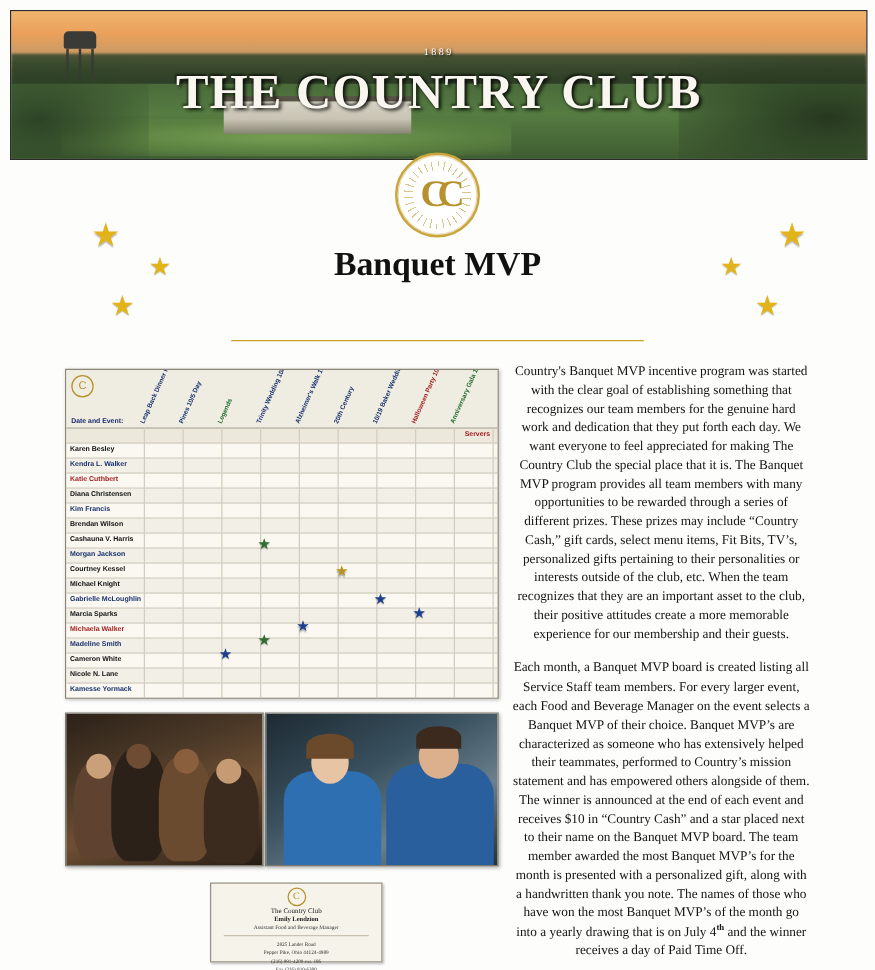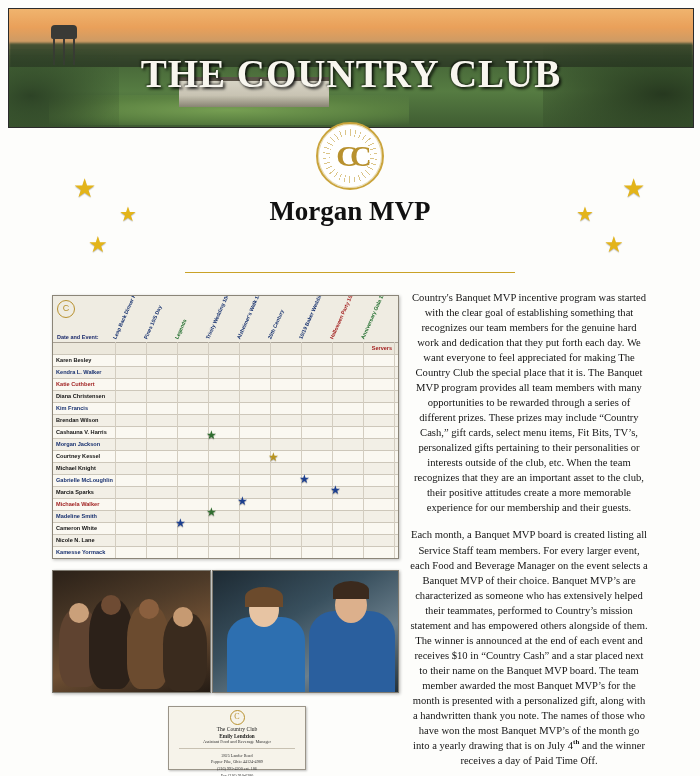--- a/index.html
+++ b/index.html
@@ -266,37 +266,38 @@
     <div class="fairway"></div>
     <div class="clubhouse"></div>
     <div class="watertower">
       <div class="tank"></div>
       <div class="leg" style="left:8px;"></div>
       <div class="leg" style="left:18px;"></div>
       <div class="leg" style="left:28px;"></div>
     </div>
     <div class="sidetrees-l"></div>
     <div class="sidetrees-r"></div>
+    <div class="banner-year">1889</div>
     <div class="banner-title">THE COUNTRY CLUB</div>
   </div>
 
   <div class="crest">
     <div class="ticks"></div>
     <div class="cc">CC</div>
   </div>
 
   <div class="star" style="left:73px; top:176px; font-size:26px;">★</div>
   <div class="star" style="left:119px; top:204px; font-size:20px;">★</div>
   <div class="star" style="left:88px; top:234px; font-size:22px;">★</div>
   <div class="star" style="left:622px; top:176px; font-size:26px;">★</div>
   <div class="star" style="left:576px; top:204px; font-size:20px;">★</div>
   <div class="star" style="left:604px; top:234px; font-size:22px;">★</div>
 
   <div class="title-block">
-    <h1 class="main-title">Morgan MVP</h1>
+    <h1 class="main-title">Banquet MVP</h1>
   </div>
   <div class="rule"></div>
 
   <div class="chart-wrap">
     <div class="chart-head">
       <div class="logo">C</div>
       <div class="dateevent">Date and Event:</div>
       <div id="col-heads">
           <div class="colhead" style="left: 64px;">Leap Back Dinner Party</div>
           <div class="colhead" style="left: 95px;">Pines 10/5 Day</div>

